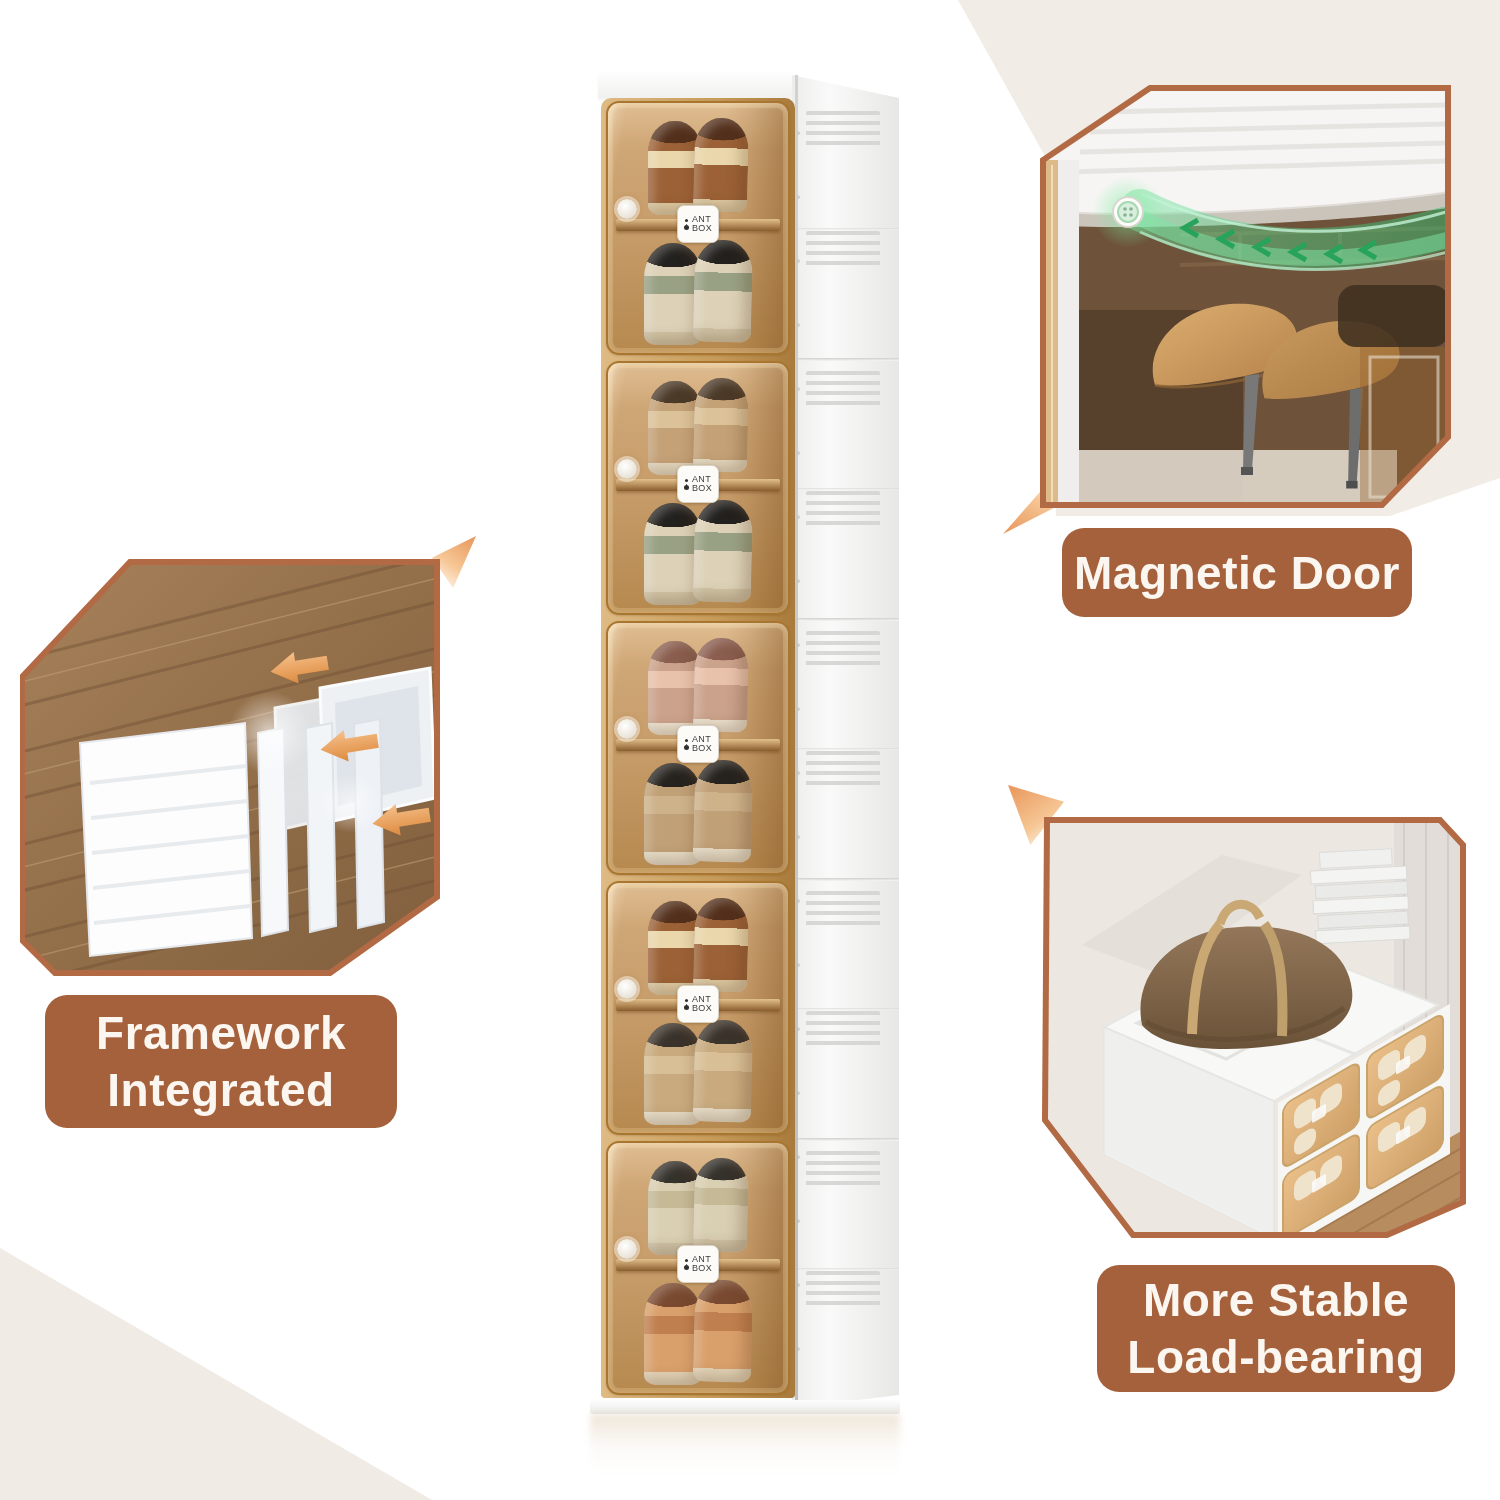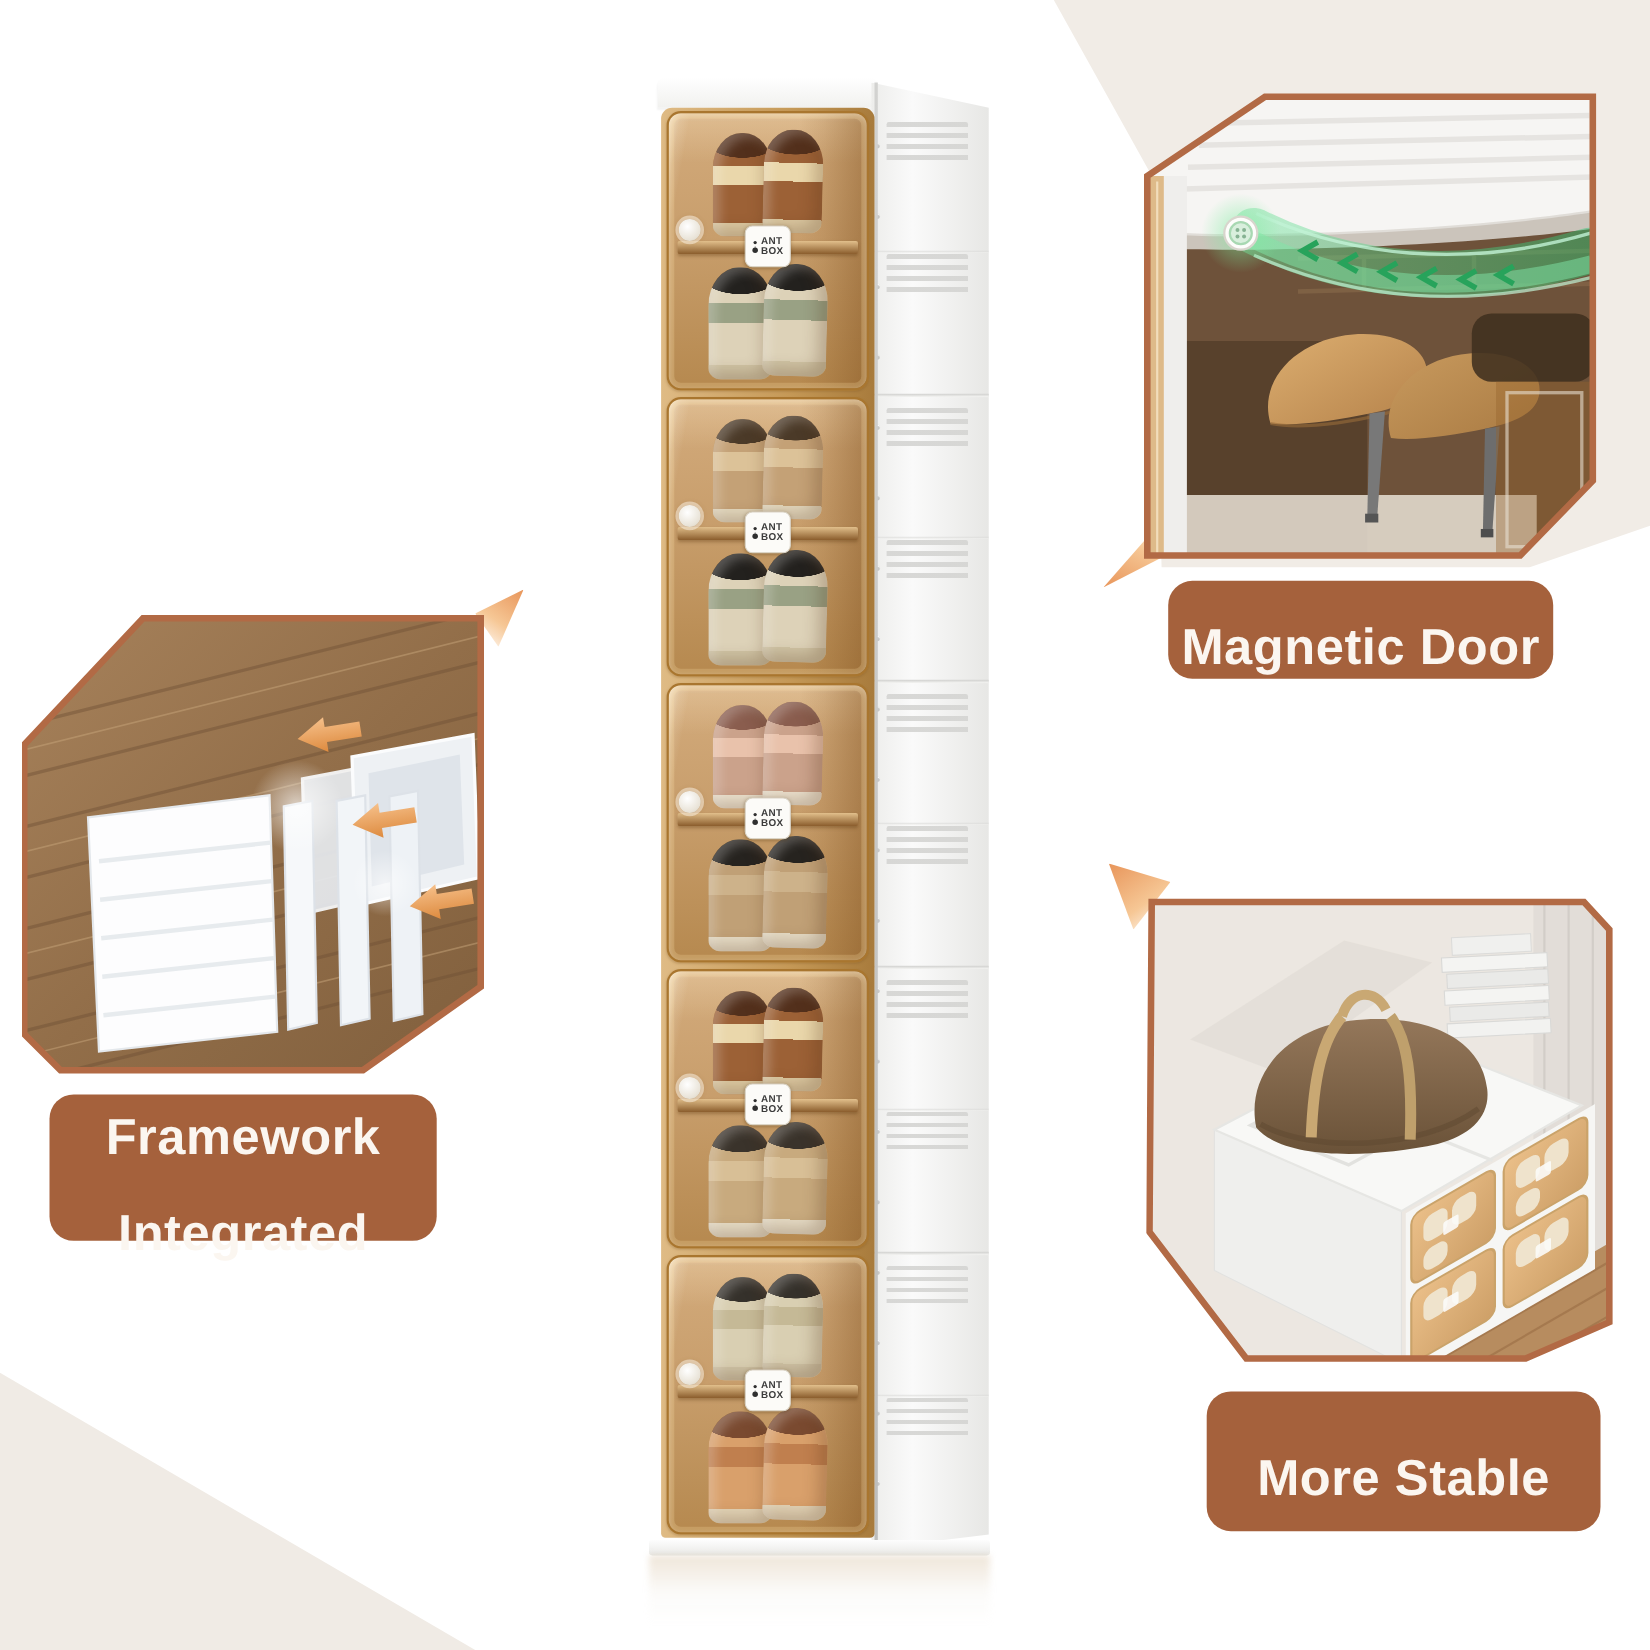--- a/index.html
+++ b/index.html
@@ -21,21 +21,21 @@
     clip-path:polygon(0 0,100% 28%,40% 100%);}
 
   .photo{position:absolute;z-index:2;}
   #photo-integrated{left:20px;top:538px;}
   #photo-magnetic{left:1040px;top:60px;}
   #photo-stable{left:1042px;top:815px;}
 
   .feature-label{position:absolute;z-index:3;background:#a5613c;color:#fbf6f0;font-weight:700;
     text-align:center;display:flex;flex-direction:column;justify-content:center;
     border-radius:22px;letter-spacing:.5px;}
-  .feature-label span{display:block;margin-top:30px;}
+  .feature-label span{display:block;}
   #label-integrated{left:45px;top:995px;width:352px;height:133px;font-size:46px;line-height:1.22;}
   #label-magnetic{left:1062px;top:528px;width:350px;height:89px;font-size:46px;}
   #label-stable{left:1097px;top:1265px;width:358px;height:127px;font-size:46px;line-height:1.22;}
 
   
   .cabinet{position:absolute;left:598px;top:70px;width:301px;height:1430px;z-index:2;}
   .lid{position:absolute;left:0;top:0;width:200px;height:28px;
     background:linear-gradient(to bottom,#ffffff,#f1f1ef);border-radius:8px 8px 0 0;
     box-shadow:0 2px 2px rgba(0,0,0,.05);}
   .side{position:absolute;left:194px;top:5px;width:107px;height:1335px;
@@ -68,21 +68,21 @@
     box-shadow:0 2px 3px rgba(90,55,15,.35);}
   .magnet{position:absolute;left:9px;top:96px;width:20px;height:20px;border-radius:50%;
     background:radial-gradient(circle at 40% 35%,#ffffff,#e8e2d6 70%,#cbbfa8);
     box-shadow:0 0 0 3px rgba(255,248,235,.5),0 0 6px rgba(120,80,30,.4);}
   .brand{position:absolute;left:50%;top:102px;transform:translateX(-50%);width:40px;height:36px;
     background:#fcfbf8;border:1px solid #d9d2c4;border-radius:7px;
     display:flex;align-items:center;justify-content:center;gap:3px;
     box-shadow:0 1px 3px rgba(90,60,20,.35);z-index:4;}
   .ant{width:5px;height:5px;background:#2f2f2f;border-radius:50%;
     box-shadow:0 -7px 0 -1px #2f2f2f, 0 -3px 0 -2px #2f2f2f;margin-top:6px;}
-  .brand-text{font-size:9px;line-height:9px;font-weight:700;color:#3c3c3c;letter-spacing:.3px;}
+  .brand-text{font-size:9px;line-height:9px;font-weight:400;color:#3c3c3c;letter-spacing:.3px;}
   .brand-text span{display:block;}
   .pair{position:absolute;left:0;right:0;display:flex;justify-content:center;}
   .pair-top{top:18px;}
   .pair-bottom{top:140px;}
   .shoe{position:relative;width:54px;height:94px;
     border-radius:48% 48% 12px 12px / 34% 34% 10px 10px;
     background:
       radial-gradient(ellipse 58% 15% at 50% 9%,var(--open) 0 98%,rgba(0,0,0,0) 100%),
       linear-gradient(to bottom,rgba(0,0,0,0) 0 32%,var(--band) 32% 50%,rgba(0,0,0,0) 50%),
       linear-gradient(to bottom,rgba(0,0,0,0) 0 87%,var(--sole) 87%),
@@ -503,14 +503,15 @@
 
   <div class="feature-label" id="label-integrated">
       <span>Framework</span>
       <span>Integrated</span>
     </div>
   <div class="feature-label" id="label-magnetic">
       <span>Magnetic Door</span>
     </div>
   <div class="feature-label" id="label-stable">
       <span>More Stable</span>
+      <span>Load-bearing</span>
     </div>
 </div>
 
 </body></html>

